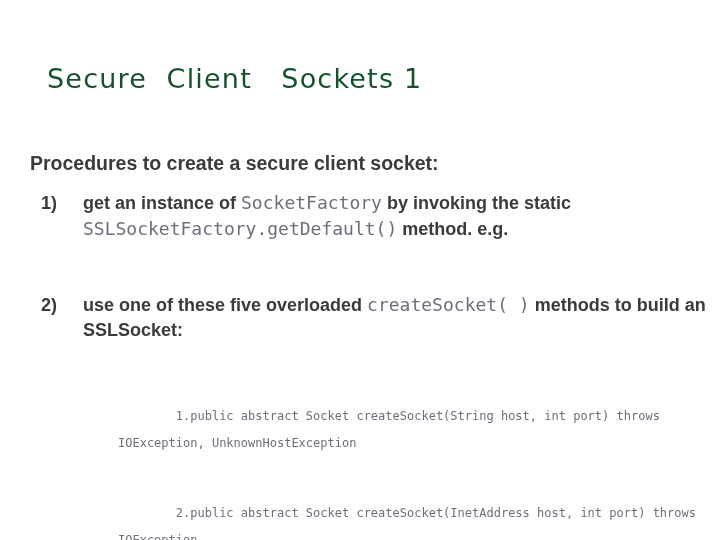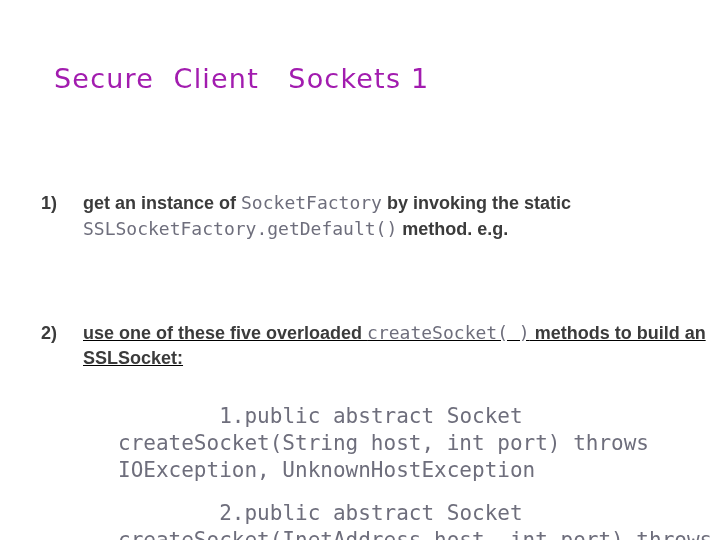--- a/index.html
+++ b/index.html
@@ -18,26 +18,26 @@
   .slide {
     position: relative;
     width: 720px;
     height: 540px;
     background: #ffffff;
   }
 
   
   .slide-title {
     position: absolute;
-    left: 54px;
+    left: 47px;
     top: 62px;
     font-family: "DejaVu Sans", sans-serif;
     font-size: 27px;
     font-weight: 400;
-    color: #a21caf;
+    color: #14532d;
     letter-spacing: 1.2px;
     white-space: pre;
     line-height: 34px;
   }
 
   
   .body-block {
     position: absolute;
     left: 0;
     top: 150px;
@@ -81,28 +81,28 @@
     color: #3b3b3b;
   }
   .lvl2-body {
     display: block;
     margin-left: 21px;
     text-indent: -21px;
   }
 
   #p-step1 { top: 40px; width: 640px; }
   #p-code1 { top: 112px; left: 66px; width: 640px; font-family:"DejaVu Sans Mono", monospace; font-size: 18px; color:#6e6e7c; white-space: pre; line-height: 25px;}
-  #p-step2 { top: 170px; width: 650px; text-decoration: underline; }
+  #p-step2 { top: 142px; width: 650px; }
 
   
   .lvl3 {
     position: absolute;
     left: 99px;
     font-family: "DejaVu Sans Mono", monospace;
-    font-size: 21px;
+    font-size: 12px;
     line-height: 27px;
     color: #6e6e7c;
     width: 615px;
   }
   .lvl3 .num {
     display: inline;
   }
   .lvl3-text {
     display: block;
     margin-left: 19px;
@@ -114,20 +114,21 @@
 </style>
 </head>
 <body>
 
 <div class="slide">
 
   <div class="slide-title">Secure  Client   Sockets 1</div>
 
   <div class="body-block">
 
+    <div class="lvl1 sans-bold">Procedures to create a secure client socket:</div>
 
     <div class="lvl2" id="p-step1">
       <div class="lvl2-body">
         <span class="marker sans-bold">1)</span><span class="sans-bold">get an instance of </span><span class="mono">SocketFactory</span><span class="sans-bold"> by invoking the static </span><span class="mono">SSLSocketFactory.getDefault()</span><span class="sans-bold"> method. e.g.</span>
       </div>
     </div>
 
 
     <div class="lvl2" id="p-step2">
       <div class="lvl2-body">

